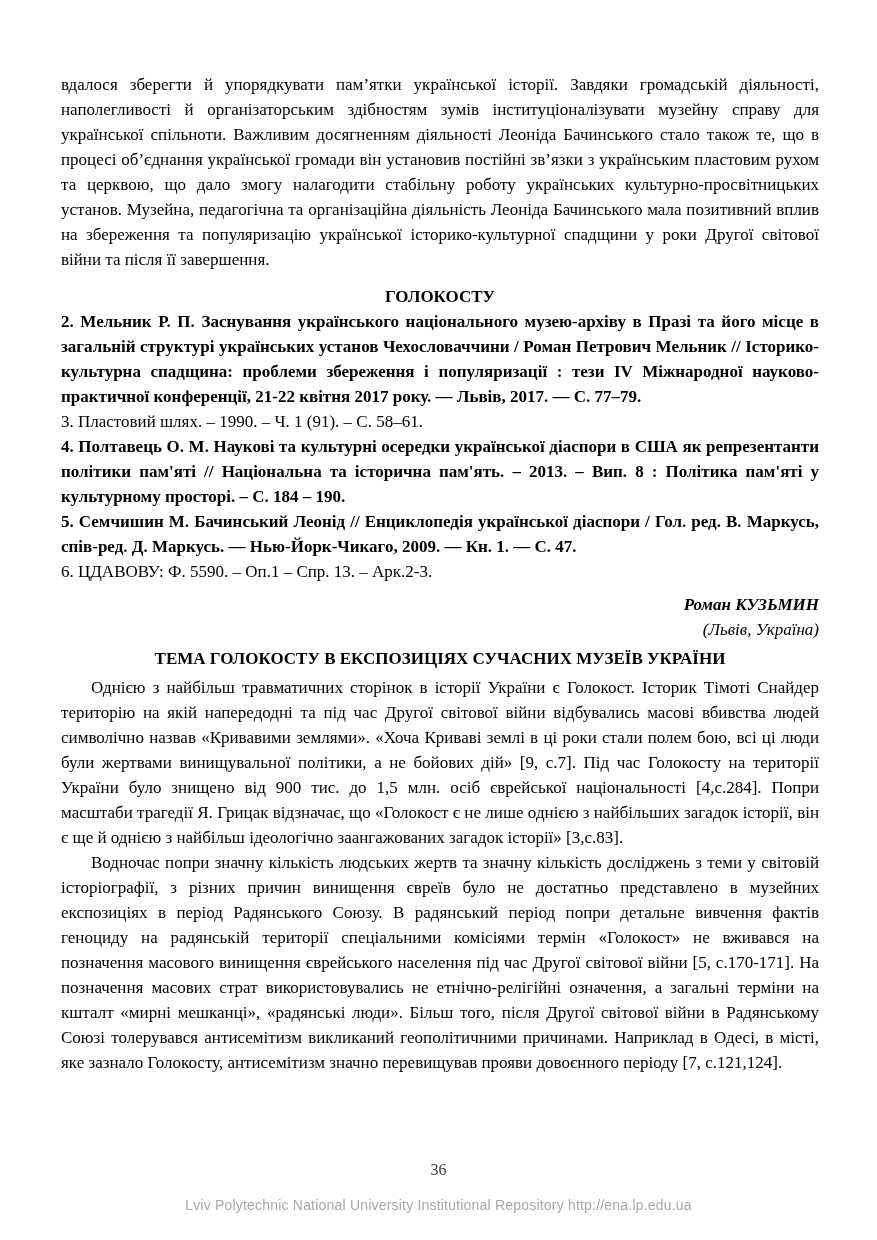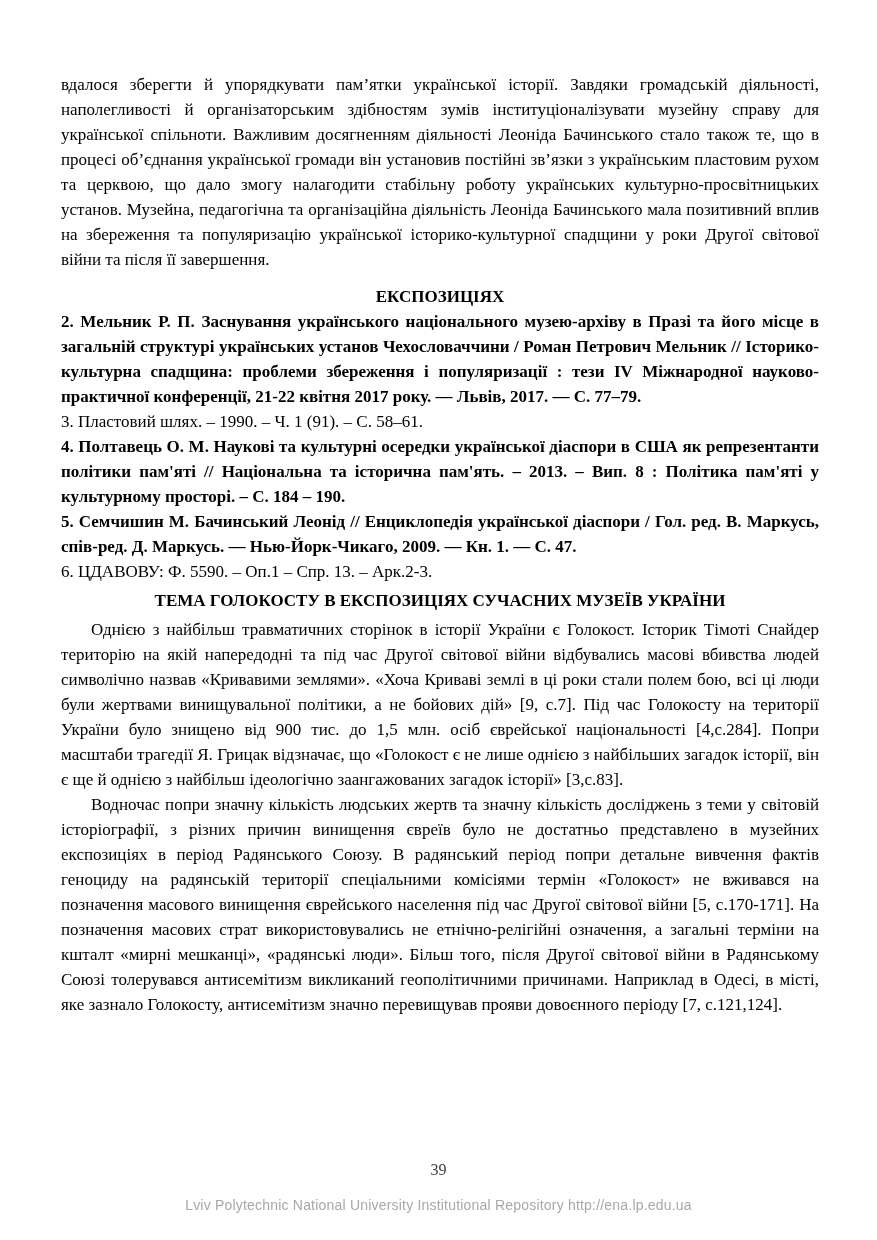--- a/index.html
+++ b/index.html
@@ -77,36 +77,40 @@
   }
 </style>
 </head>
 <body>
 
 <div class="page">
   <div class="content">
 
     <p class="para-cont">вдалося зберегти й упорядкувати пам’ятки української історії. Завдяки громадській діяльності, наполегливості й організаторським здібностям зумів інституціоналізувати музейну справу для української спільноти. Важливим досягненням діяльності Леоніда Бачинського стало також те, що в процесі об’єднання української громади він установив постійні зв’язки з українським пластовим рухом та церквою, що дало змогу налагодити стабільну роботу українських культурно-просвітницьких установ. Музейна, педагогічна та організаційна діяльність Леоніда Бачинського мала позитивний вплив на збереження та популяризацію української історико-культурної спадщини у роки Другої світової війни та після її завершення.</p>
 
-    <h2 class="lit-heading">ЕКСПОЗИЦІЯХ</h2>
+    <h2 class="lit-heading">ГОЛОКОСТУ</h2>
 
     <div class="refs">
         <p class="ref ref-bold">2. Мельник Р. П. Заснування українського національного музею-архіву в Празі та його місце в загальній структурі українських установ Чехословаччини / Роман Петрович Мельник // Історико-культурна спадщина: проблеми збереження і популяризації : тези IV Міжнародної науково-практичної конференції, 21-22 квітня 2017 року. — Львів, 2017. — С. 77–79.</p>
         <p class="ref">3. Пластовий шлях. – 1990. – Ч. 1 (91). – С. 58–61.</p>
         <p class="ref ref-bold">4. Полтавець О. М. Наукові та культурні осередки української діаспори в США як репрезентанти політики пам'яті // Національна та історична пам'ять. – 2013. – Вип. 8 : Політика пам'яті у культурному просторі. – С. 184 – 190.</p>
         <p class="ref ref-bold">5. Семчишин М. Бачинський Леонід // Енциклопедія української діаспори / Гол. ред. В. Маркусь, спів-ред. Д. Маркусь. — Нью-Йорк-Чикаго, 2009. — Кн. 1. — С. 47.</p>
         <p class="ref">6. ЦДАВОВУ: Ф. 5590. – Оп.1 – Спр. 13. – Арк.2-3.</p>
       </div>
 
+    <div class="author-block">
+      <div class="author-name">Роман КУЗЬМИН</div>
+      <div class="author-location">(Львів, Україна)</div>
+    </div>
 
     <h1 class="article-title">ТЕМА ГОЛОКОСТУ В ЕКСПОЗИЦІЯХ СУЧАСНИХ МУЗЕЇВ УКРАЇНИ</h1>
 
     <div>
         <p class="body-para"><span>Однією з найбільш травматичних сторінок в історії України є Голокост. Історик Тімоті Снайдер територію на якій напередодні та під час Другої світової війни відбувались масові вбивства людей символічно назвав «Кривавими землями». «Хоча Криваві землі в ці роки стали полем бою, всі ці люди були жертвами винищувальної політики, а не бойових дій» </span><span class="cite">[9, с.7]</span><span>. Під час Голокосту на території України було знищено від 900 тис. до 1,5 млн. осіб єврейської національності </span><span class="cite">[4,с.284]</span><span>. Попри масштаби трагедії Я. Грицак відзначає, що «Голокост є не лише однією з найбільших загадок історії, він є ще й однією з найбільш ідеологічно заангажованих загадок історії» </span><span class="cite">[3,с.83]</span><span>.</span></p>
         <p class="body-para"><span>Водночас попри значну кількість людських жертв та значну кількість досліджень з теми у світовій історіографії, з різних причин винищення євреїв було не достатньо представлено в музейних експозиціях в період Радянського Союзу. В радянський період попри детальне вивчення фактів геноциду на радянській території спеціальними комісіями термін «Голокост» не вживався на позначення масового винищення єврейського населення під час Другої світової війни </span><span class="cite">[5, с.170-171]</span><span>. На позначення масових страт використовувались не етнічно-релігійні означення, а загальні терміни на кшталт «мирні мешканці», «радянські люди». Більш того, після Другої світової війни в Радянському Союзі толерувався антисемітизм викликаний геополітичними причинами. Наприклад в Одесі, в місті, яке зазнало Голокосту, антисемітизм значно перевищував прояви довоєнного періоду </span><span class="cite">[7, с.121,124]</span><span>.</span></p>
       </div>
 
   </div>
 
-  <div class="page-number">39</div>
+  <div class="page-number">36</div>
 
   <div class="footer">Lviv Polytechnic National University Institutional Repository http://ena.lp.edu.ua</div>
 </div>
 
 </body></html>

